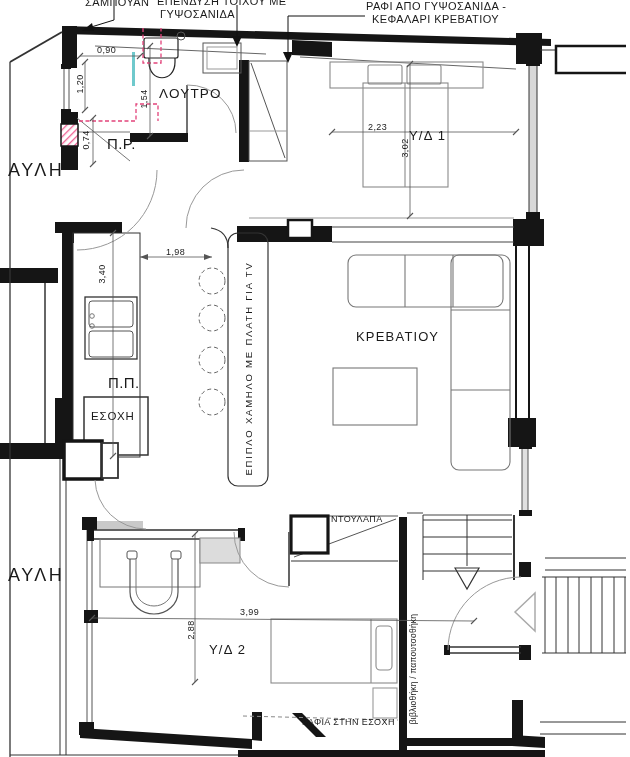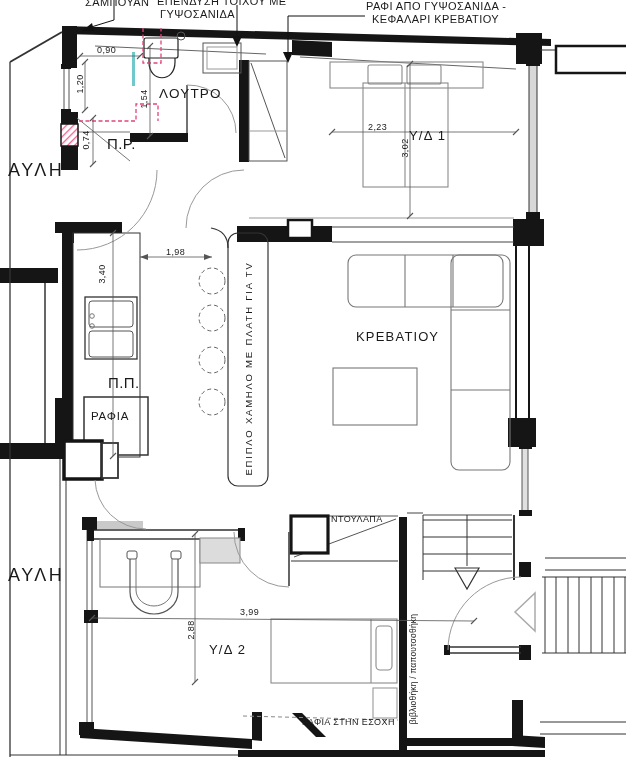--- a/index.html
+++ b/index.html
@@ -296,21 +296,21 @@
 
 <div class="room" style="left:159px;top:86px;font-size:13.5px">ΛΟΥΤΡΟ</div>
 <div class="big" style="left:8px;top:160px">ΑΥΛΗ</div>
 <div class="room" style="left:409px;top:128px">Υ/Δ 1</div>
 <div class="room" style="left:356px;top:329px">ΚΡΕΒΑΤΙΟΥ</div>
 <div class="big" style="left:8px;top:565px">ΑΥΛΗ</div>
 <div class="room" style="left:209px;top:642px">Υ/Δ 2</div>
 
 <div class="lbl" style="left:107px;top:135px;font-size:15px">Π.Ρ.</div>
 <div class="lbl" style="left:108px;top:374px;font-size:15px">Π.Π.</div>
-<div class="lbl" style="left:91px;top:410px;font-size:11.5px;letter-spacing:.8px">ΡΑΦΙΑ</div>
+<div class="lbl" style="left:91px;top:410px;font-size:11.5px;letter-spacing:.8px">ΕΣΟΧΗ</div>
 <div class="lbl" style="left:331px;top:514px">ΝΤΟΥΛΑΠΑ</div>
 <div class="lbl" style="left:302px;top:717px">ΡΑΦΙΑ ΣΤΗΝ ΕΣΟΧΗ</div>
 
 <div class="vlong" style="left:141px;top:363px">ΕΠΙΠΛΟ ΧΑΜΗΛΟ ΜΕ ΠΛΑΤΗ ΓΙΑ TV</div>
 <div class="vbook" style="left:358px;top:664px">βιβλιοθήκη / παπουτσοθήκη</div>
 
 <div class="lbl" style="left:97px;top:45px">0,90</div>
 <div class="lbl rot" style="left:70px;top:79px">1,20</div>
 <div class="lbl rot" style="left:134px;top:94px">1,54</div>
 <div class="lbl rot" style="left:76px;top:135px">0,74</div>

